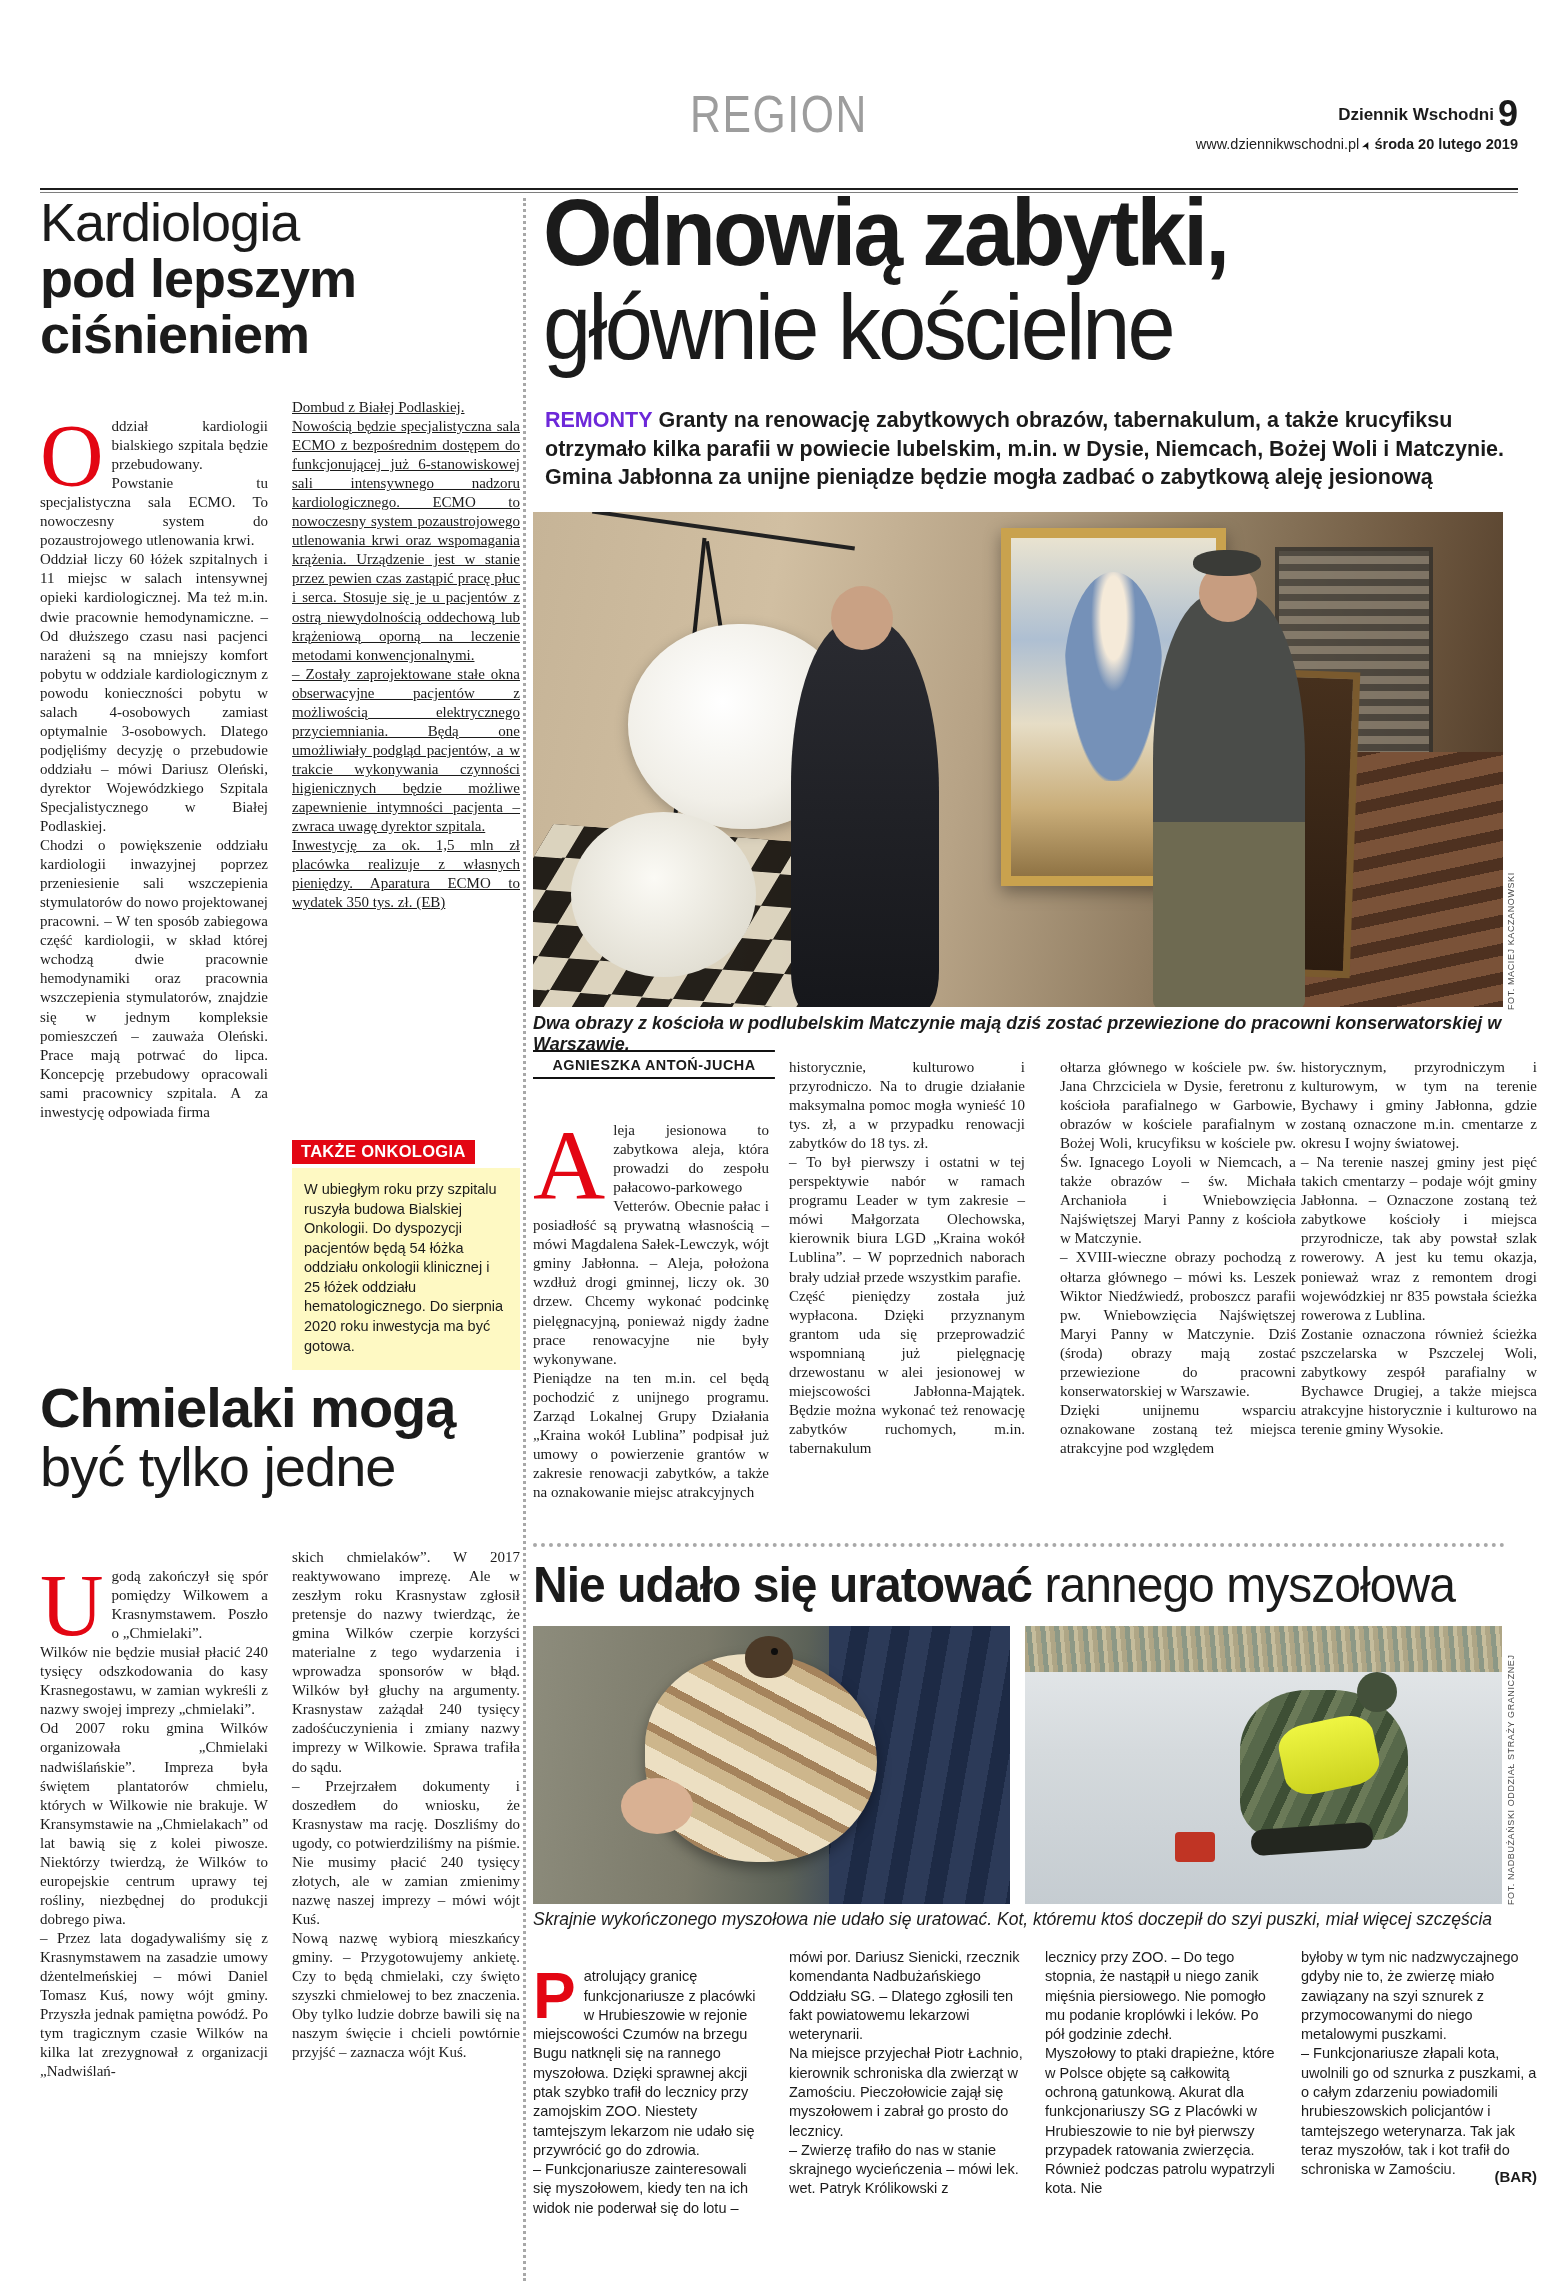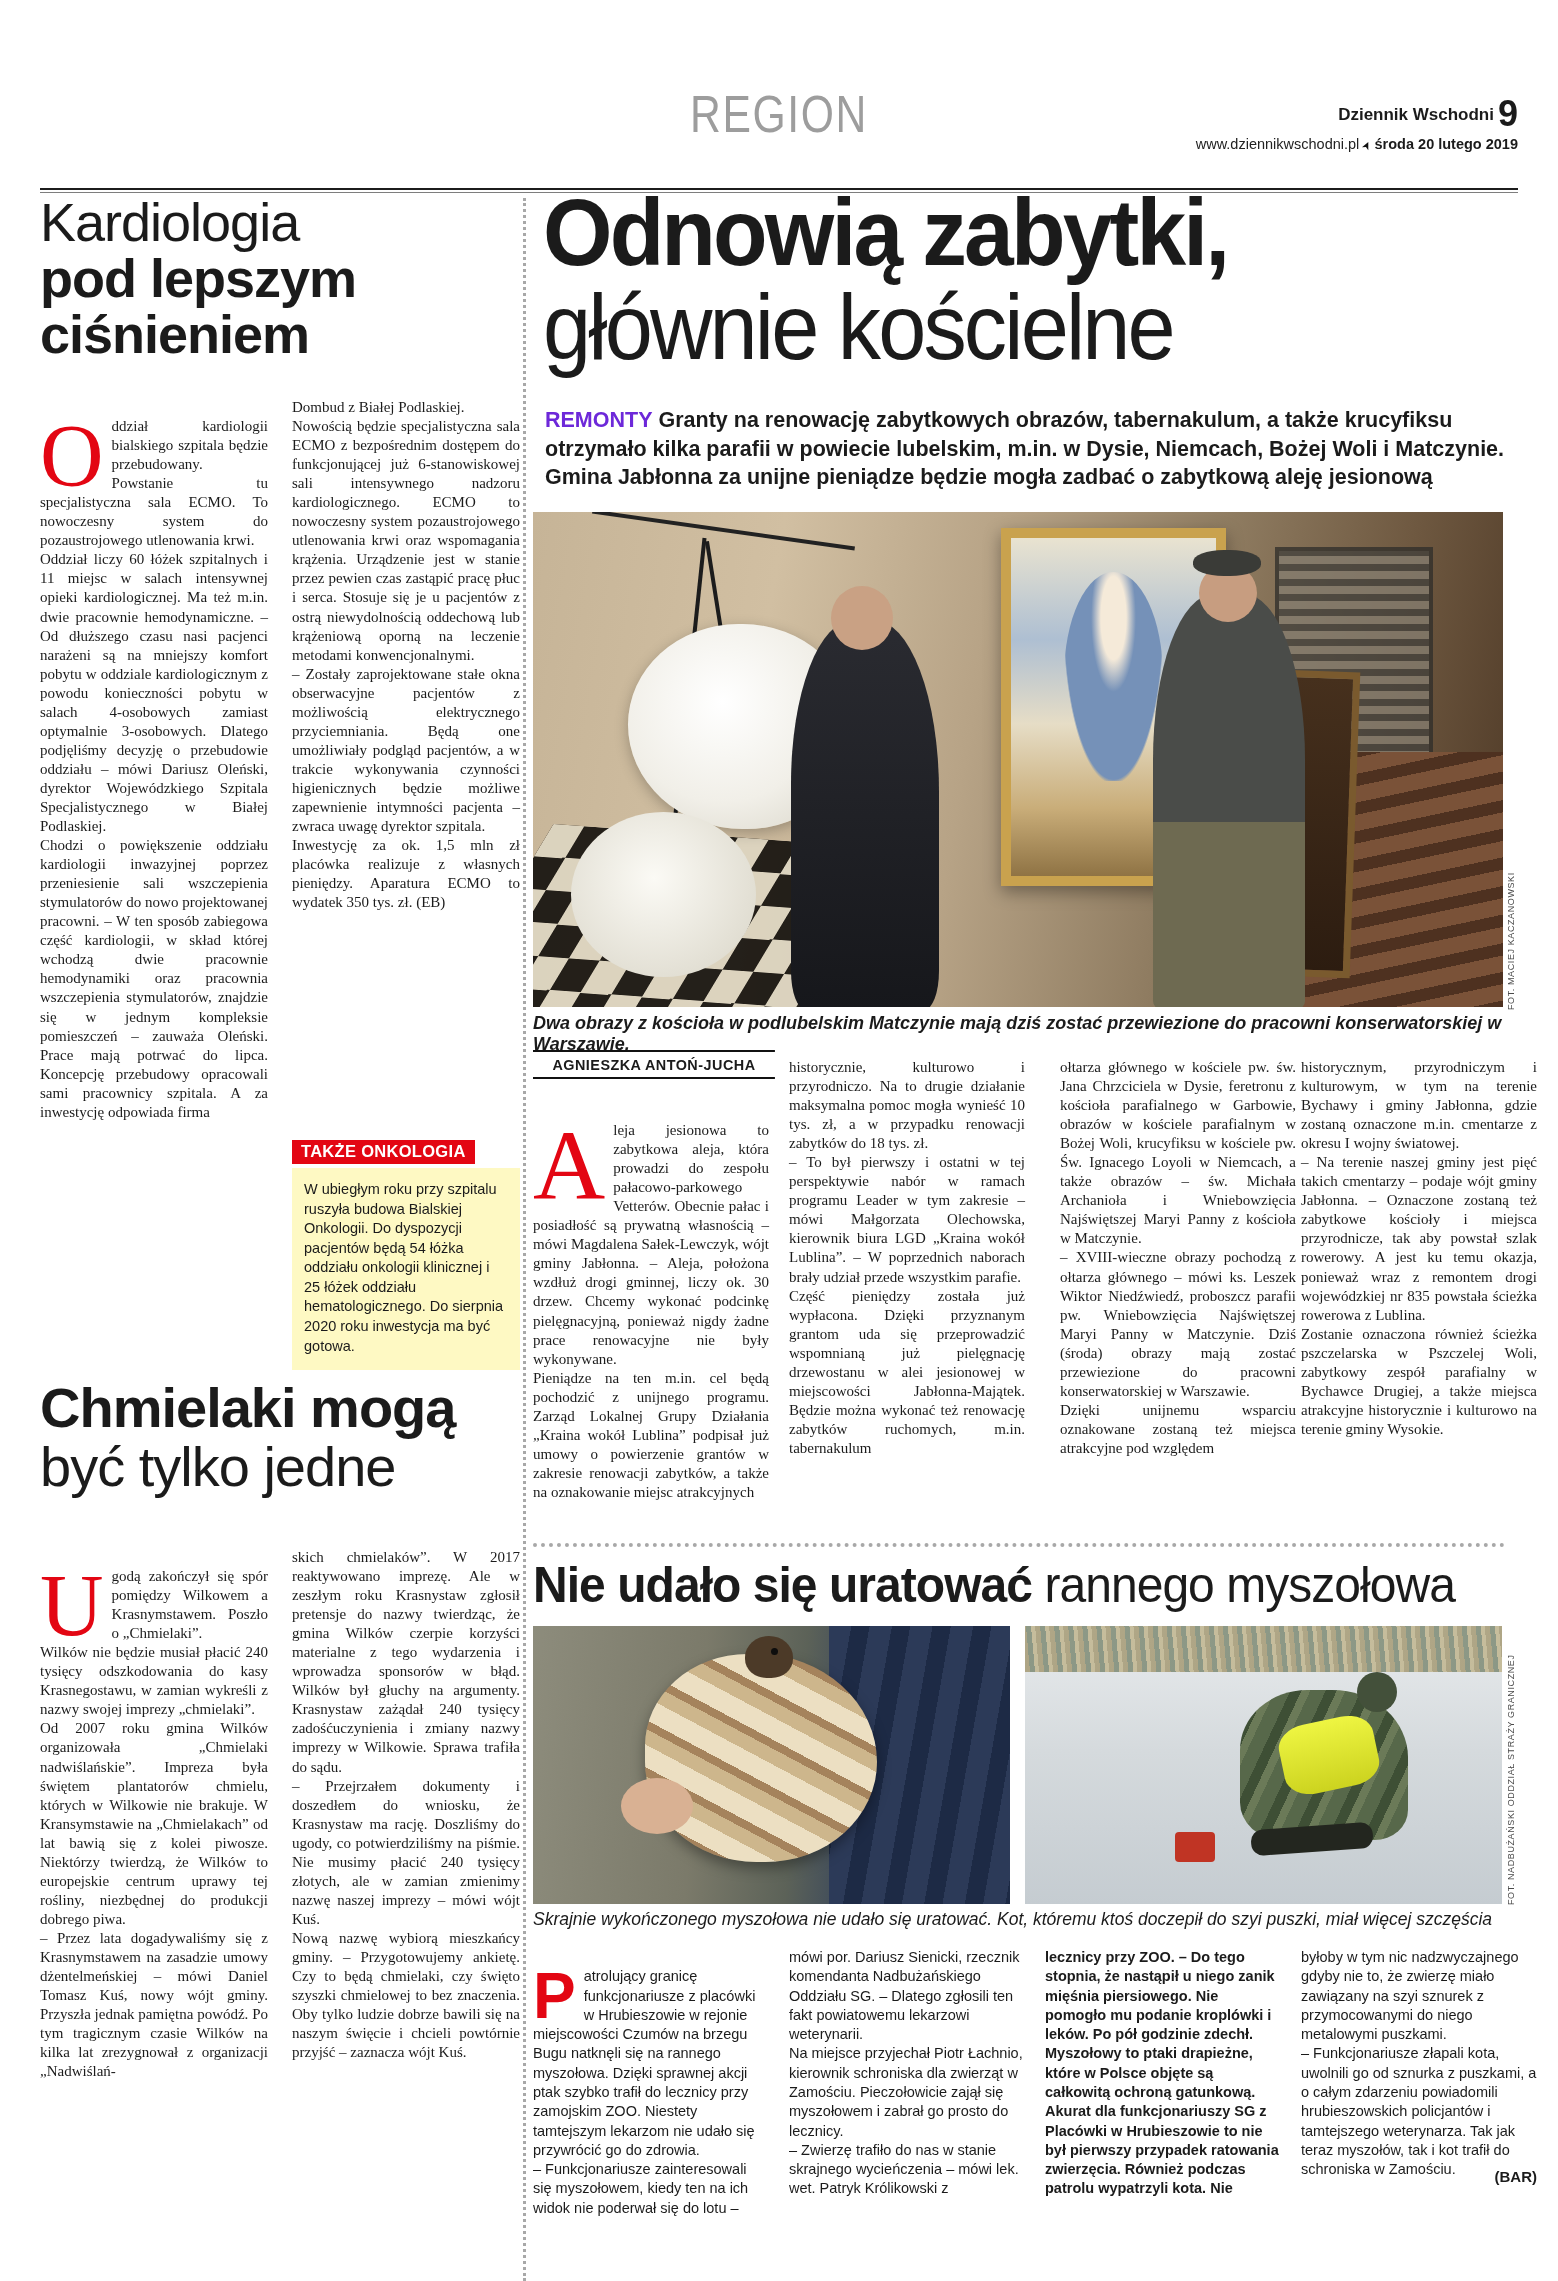--- a/index.html
+++ b/index.html
@@ -29,21 +29,21 @@
   .dropcap{float:left;color:#e30613;font-weight:normal;}
   .dc-serif{font-size:88px;line-height:.76;padding:6px 8px 0 0;}
   .dc-serif-lg{font-size:100px;line-height:.74;padding:8px 8px 0 0;}
   .dc-sans{font-family:"Liberation Sans",sans-serif;font-weight:bold;font-size:64px;line-height:.8;padding:4px 8px 0 0;}
 
   
   .k-title{left:40px;top:194px;width:482px;font-family:"Liberation Sans",sans-serif;line-height:1.04;letter-spacing:-1px;}
   .k-title .t1{font-size:54px;font-weight:normal;display:block;}
   .k-title .t2{font-size:54px;font-weight:bold;display:block;}
   .k-col1{left:40px;top:398px;width:228px;height:935px;}
-  .k-col2{left:292px;top:398px;width:228px;height:690px;}
+  .k-col2{left:292px;top:398px;width:228px;height:690px;text-decoration:underline;}
   .onko-label{left:292px;top:1140px;background:#e30613;color:#fff;font-family:"Liberation Sans",sans-serif;
               font-weight:bold;font-size:16.5px;padding:2px 9px 3px;letter-spacing:.3px;}
   .onko-box{left:292px;top:1168px;width:204px;background:#fef9c3;padding:12px 12px 14px;
             font-family:"Liberation Sans",sans-serif;font-size:14.5px;line-height:1.35;}
   .c-title{left:40px;top:1358px;width:482px;font-family:"Liberation Sans",sans-serif;line-height:1.06;letter-spacing:-1px;margin-top:20px;}
   .c-title .t1{font-size:56px;font-weight:bold;display:block;}
   .c-title .t2{font-size:56px;font-weight:normal;display:block;}
   .c-col1{left:40px;top:1548px;width:228px;height:730px;}
   .c-col2{left:292px;top:1548px;width:228px;height:730px;}
 
@@ -69,21 +69,21 @@
   
   .m-head{left:533px;top:1556px;width:1010px;font-family:"Liberation Sans",sans-serif;
           font-size:50px;letter-spacing:-1px;transform:scaleX(.96);transform-origin:left top;}
   .m-head .hb{font-weight:bold;}
   .m-head .hl{font-weight:normal;}
   .m-caption{left:533px;top:1909px;width:990px;font-family:"Liberation Sans",sans-serif;
              font-weight:normal;font-style:italic;font-size:17.5px;}
   .m-col{width:236px;height:330px;}
   .m-col1{left:533px;top:1948px;}
   .m-col2{left:789px;top:1948px;}
-  .m-col3{left:1045px;top:1948px;font-weight:bold;}
+  .m-col3{left:1045px;top:1948px;}
   .m-col4{left:1301px;top:1948px;}
   .m-sign{left:1301px;top:2168px;width:236px;text-align:right;font-family:"Liberation Sans",sans-serif;
           font-weight:bold;font-size:15px;}
 
   .vcredit{writing-mode:vertical-rl;transform:rotate(180deg);font-family:"Liberation Sans",sans-serif;
            font-size:9px;color:#4a4a4a;letter-spacing:.6px;}
   .vc-main{left:1506px;top:590px;height:420px;}
   .vc-bottom{left:1506px;top:1630px;height:275px;}
 
   

